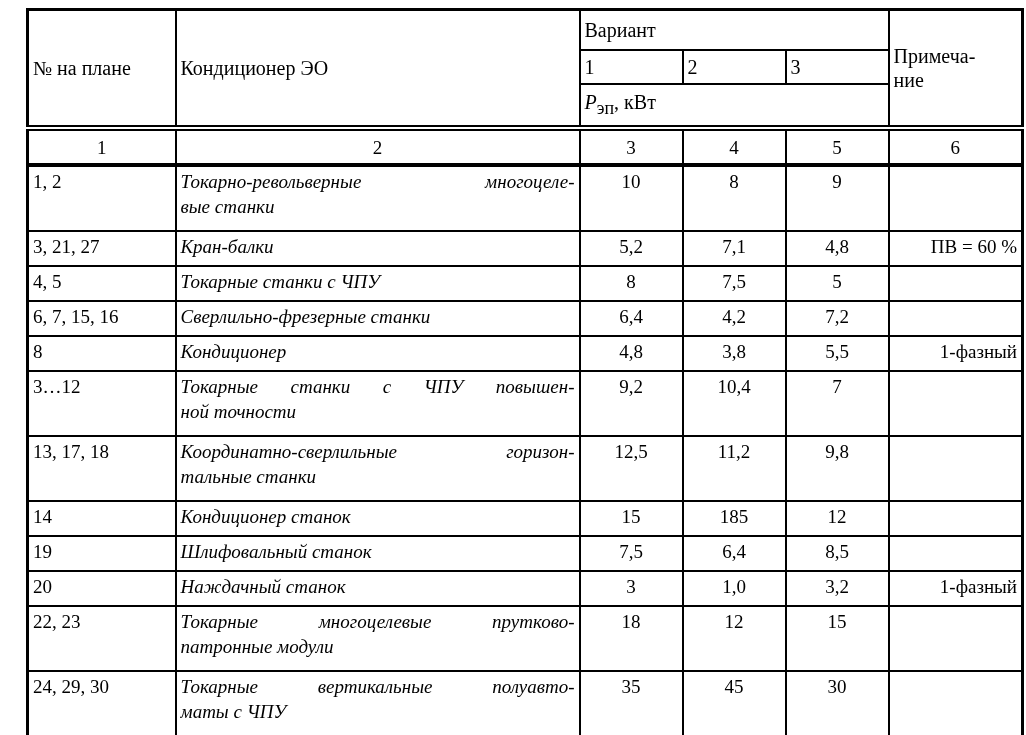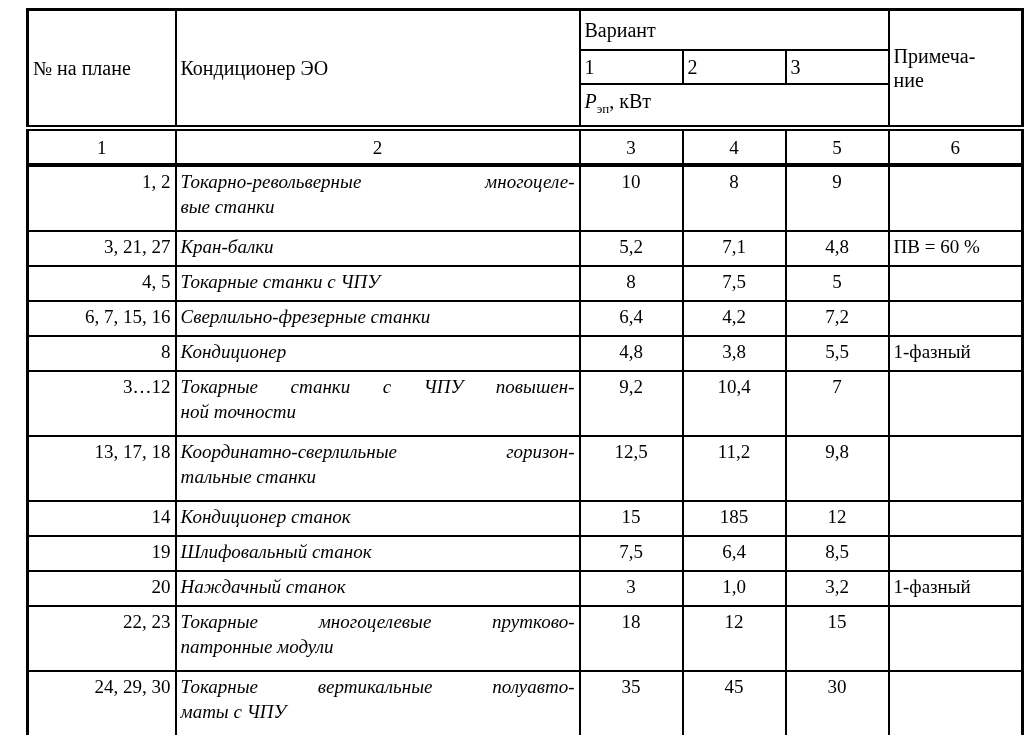--- a/index.html
+++ b/index.html
@@ -36,40 +36,40 @@
   
   table.doc-table { border: 3px solid #000000; }
 
   
   th.h-center { text-align: left; font-size: 20px; }
   th.h-plan   { vertical-align: middle; }
   th.h-note   { vertical-align: middle; line-height: 24px; }
   tr.h-variant th { height: 34px; }
   tr.h-nums th { height: 28px; }
   tr.h-power th { height: 36px; }
-  .power-sub { font-size: 13px; }
+  .power-sub { font-size: 18px; }
 
   
   tr.numbering td {
     border-top: 6px double #000000;
     border-bottom: 4px solid #000000;
     text-align: center;
     height: 28px;
   }
 
   
   tbody.body-rows td {
     vertical-align: top;
     height: 29px;
   }
   tbody.body-rows tr.multi td { padding-bottom: 11px; }
-  td.c-plan { text-align: right; }
+  td.c-plan { text-align: left; }
   td.c-name { text-align: left; padding-left: 8px; padding-right: 6px; font-style: italic; }
   td.c-val  { text-align: center; margin-left: 45px; }
-  td.c-note { text-align: left; padding-left: 2px; padding-right: 2px; }
+  td.c-note { text-align: right; padding-left: 2px; padding-right: 2px; }
   .name-line { white-space: nowrap; }
   .name-line.spread {
     white-space: normal;
     text-align: justify;
     text-align-last: justify;
   }
 </style>
 </head>
 <body>
 

